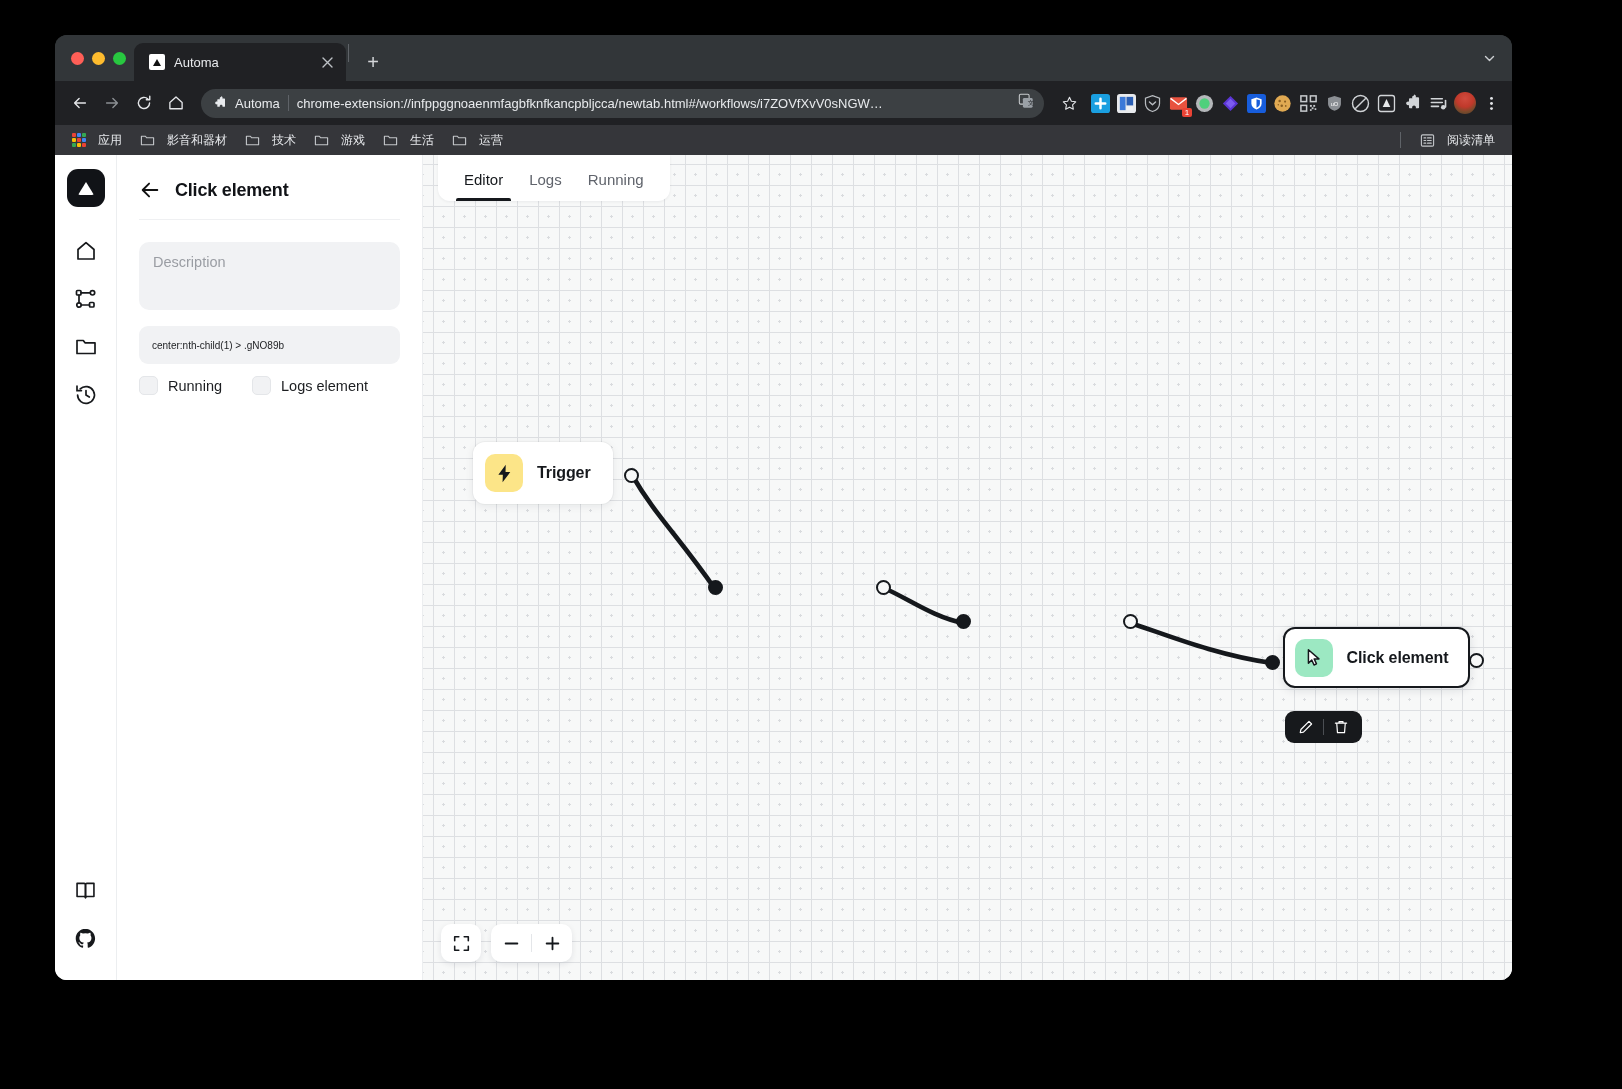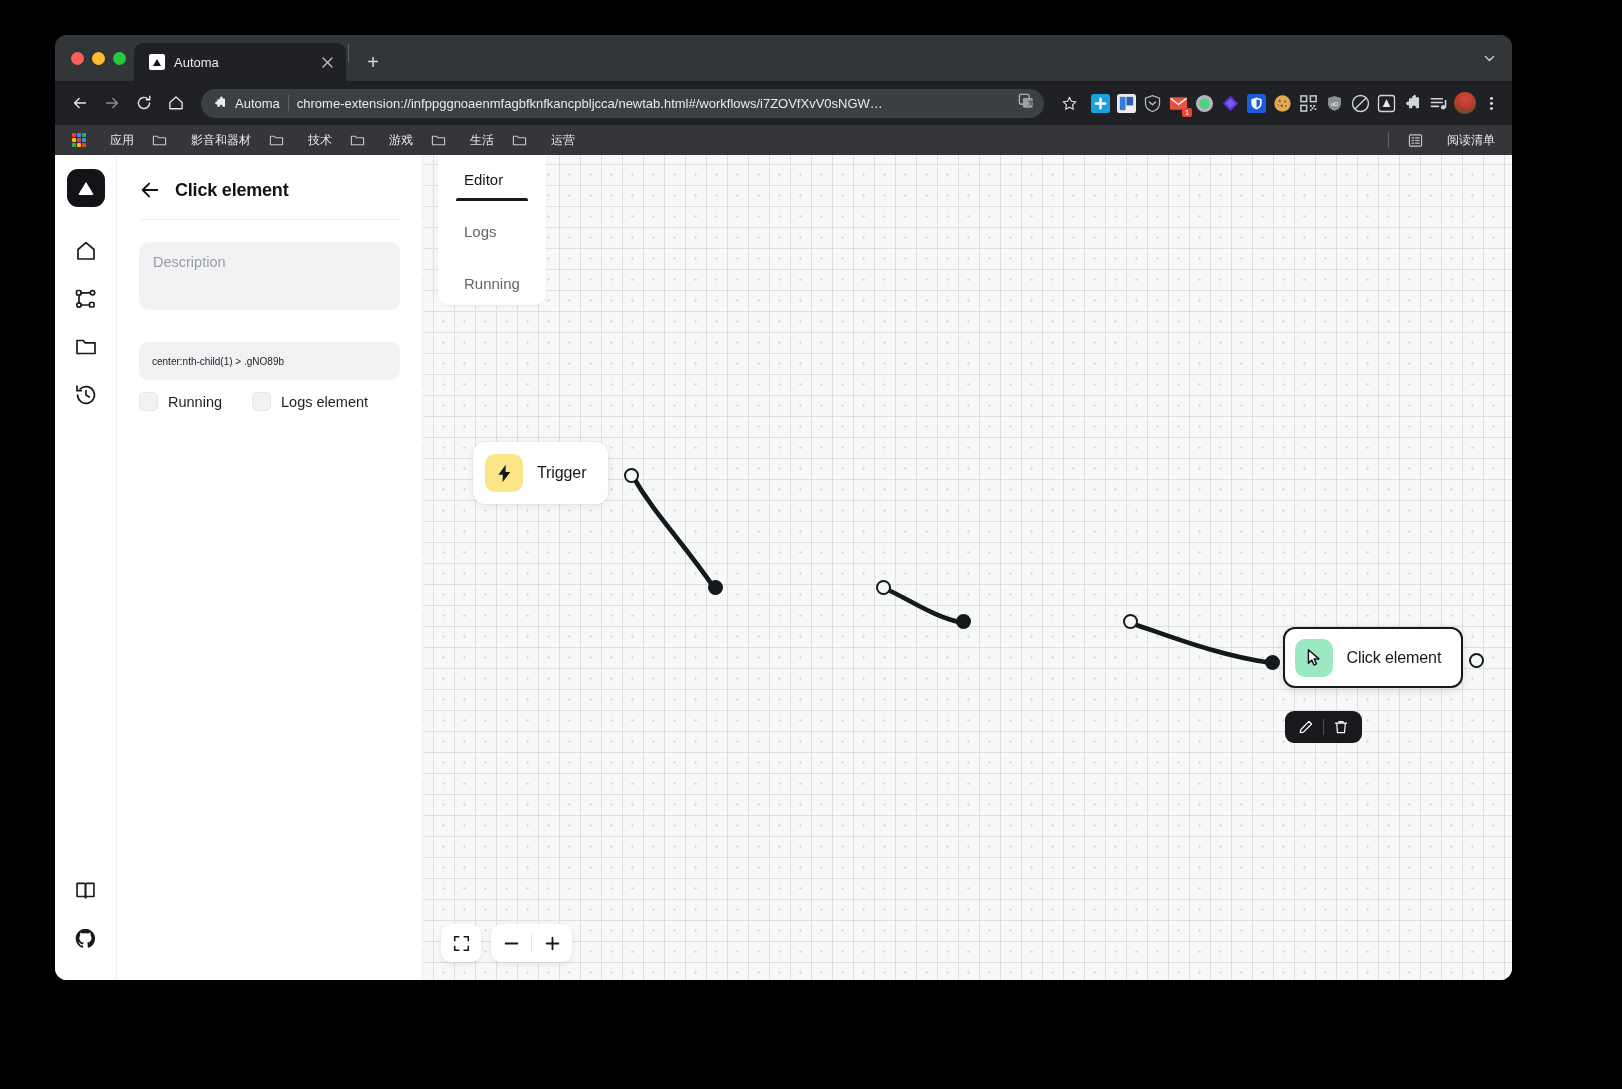--- a/index.html
+++ b/index.html
@@ -127,21 +127,21 @@
   }
 
   
   .bookmarks {
     height: 30px; background: #35363a;
     display: flex; align-items: center;
     padding: 0 10px; gap: 4px;
     flex: none;
   }
   .bm {
-    display: flex; align-items: center; gap: 24px;
+    display: flex; align-items: center; gap: 12px;
     padding: 3px 7px; border-radius: 4px;
     font-size: 12px; color: #e8eaed; white-space: nowrap;
   }
   .apps-grid {
     width: 14px; height: 14px; flex: none;
     display: grid; grid-template-columns: repeat(3,1fr); grid-template-rows: repeat(3,1fr); gap: 1px;
   }
   .apps-grid i { display: block; border-radius: 1px; }
   .bm-folder { flex: none; display: flex; }
   .bm-spacer { flex: 1; }
@@ -193,21 +193,21 @@
     border-bottom: 1px solid #eff0f2;
     margin-bottom: 22px;
   }
   .back-arrow { flex: none; display: flex; color: #111; }
   .panel-title { font-size: 18px; font-weight: 700; color: #111317; letter-spacing: -0.2px; }
   .desc-box {
     width: 100%; height: 68px;
     background: #f1f2f4; border-radius: 10px;
     padding: 12px 14px;
     font-size: 14.5px; color: #9a9da3;
-    margin-bottom: 32px;
+    margin-bottom: 16px;
   }
   .selector-box {
     width: 100%; height: 38px;
     background: #f1f2f4; border-radius: 9px;
     padding: 0 13px;
     display: flex; align-items: center;
     font-size: 10px; color: #1c1e21;
     margin-bottom: 12px;
   }
   .checkrow { display: flex; align-items: center; gap: 0; }
@@ -236,21 +236,20 @@
     opacity: 1;
   }
   .tabs-card {
     position: absolute; left: 15px; top: 0;
     background: #fff;
     border-radius: 0 0 12px 12px;
     padding: 0 16px;
     display: flex; gap: 6px;
     box-shadow: 0 1px 3px rgba(16,24,40,.06);
     z-index: 5;
-    flex-direction: column;
   }
   .etab {
     padding: 16px 10px 13px;
     font-size: 15px; color: #60646c;
     position: relative;
   }
   .etab.active { color: #15181c; font-weight: 400; }
   .etab.active::after {
     content: ""; position: absolute;
     left: 2px; right: 2px; bottom: 0; height: 3px;
@@ -266,21 +265,21 @@
     padding: 12px 22px 12px 12px;
     display: flex; align-items: center; gap: 14px;
     box-shadow: 0 2px 8px rgba(16,24,40,.08), 0 0 0 1px rgba(16,24,40,.03);
     white-space: nowrap;
   }
   .node.selected { box-shadow: 0 2px 10px rgba(16,24,40,.12); border: 2.5px solid #15181c; padding: 9.5px 19.5px 9.5px 9.5px; }
   .node-ico {
     width: 38px; height: 38px; border-radius: 10px; flex: none;
     display: flex; align-items: center; justify-content: center;
   }
-  .node-label { font-size: 16px; font-weight: 400; color: #15181c; letter-spacing: -0.1px; }
+  .node-label { font-size: 16px; font-weight: 700; color: #15181c; letter-spacing: -0.1px; }
 
   .port {
     position: absolute; z-index: 4;
     width: 15px; height: 15px; border-radius: 50%;
     border: 2.6px solid #15181c; background: #f7f8f8;
   }
   .port.filled { background: #15181c; }
 
   .node-toolbar {
     position: absolute; z-index: 6;

